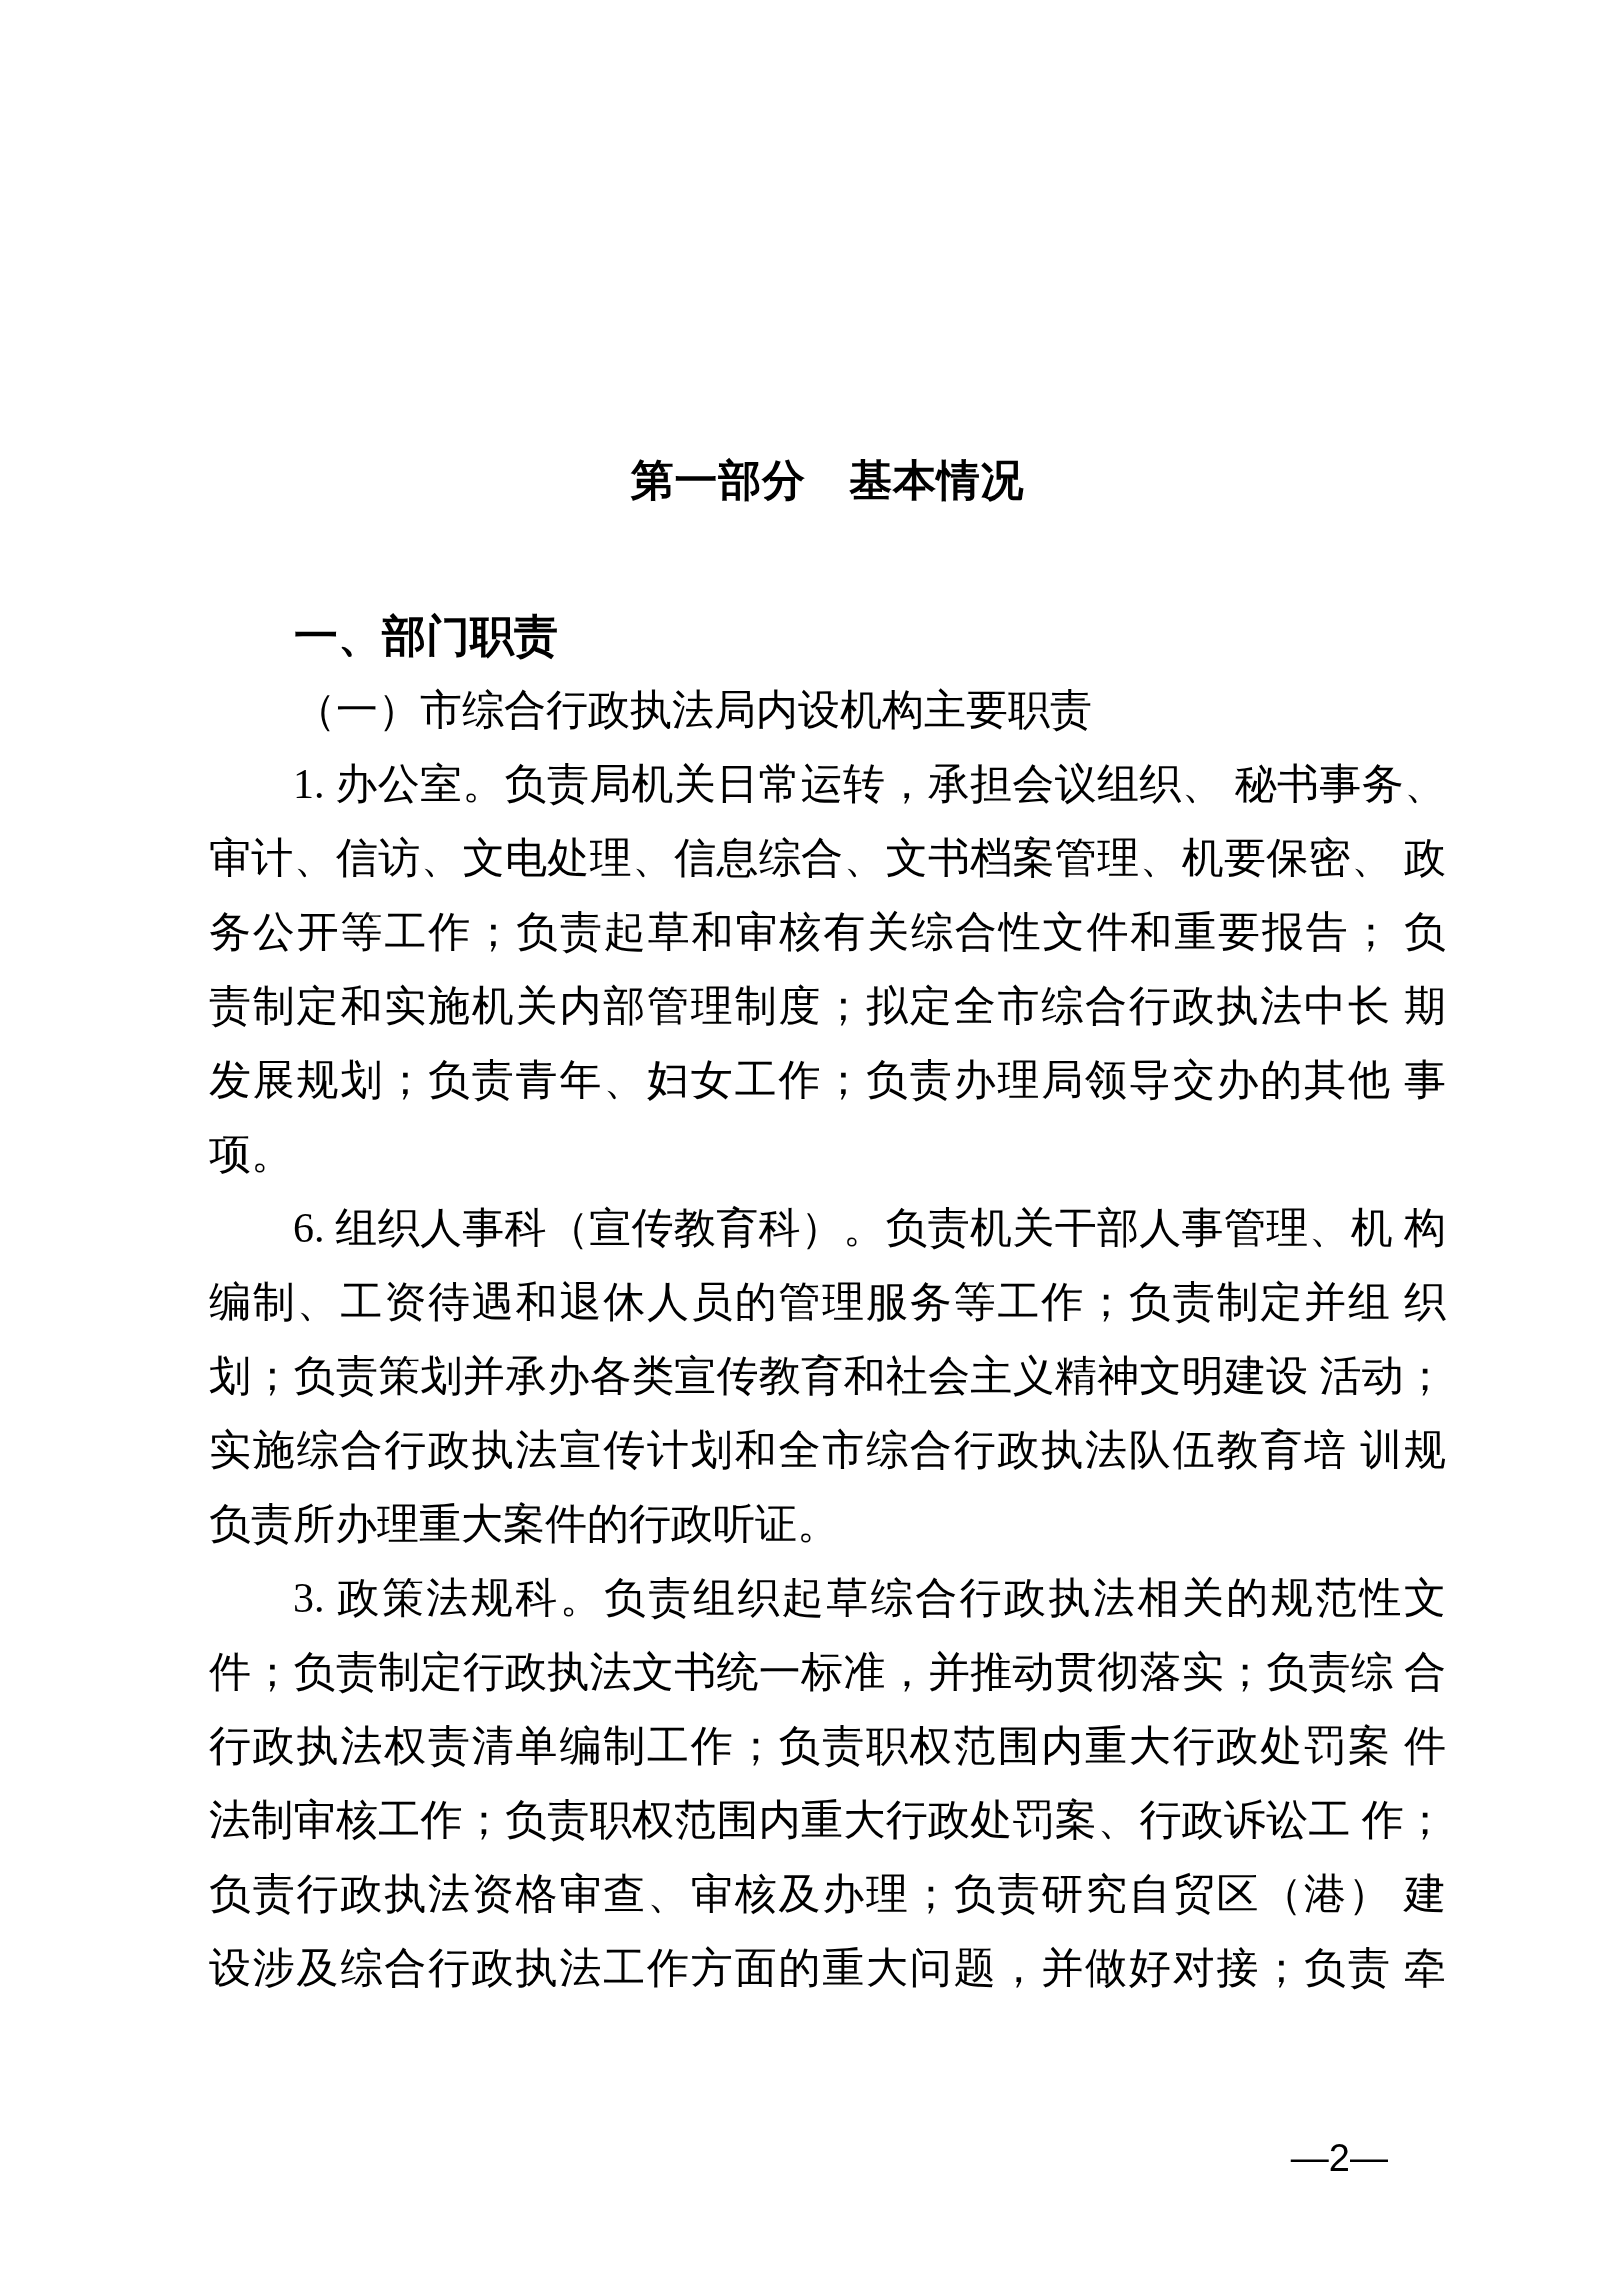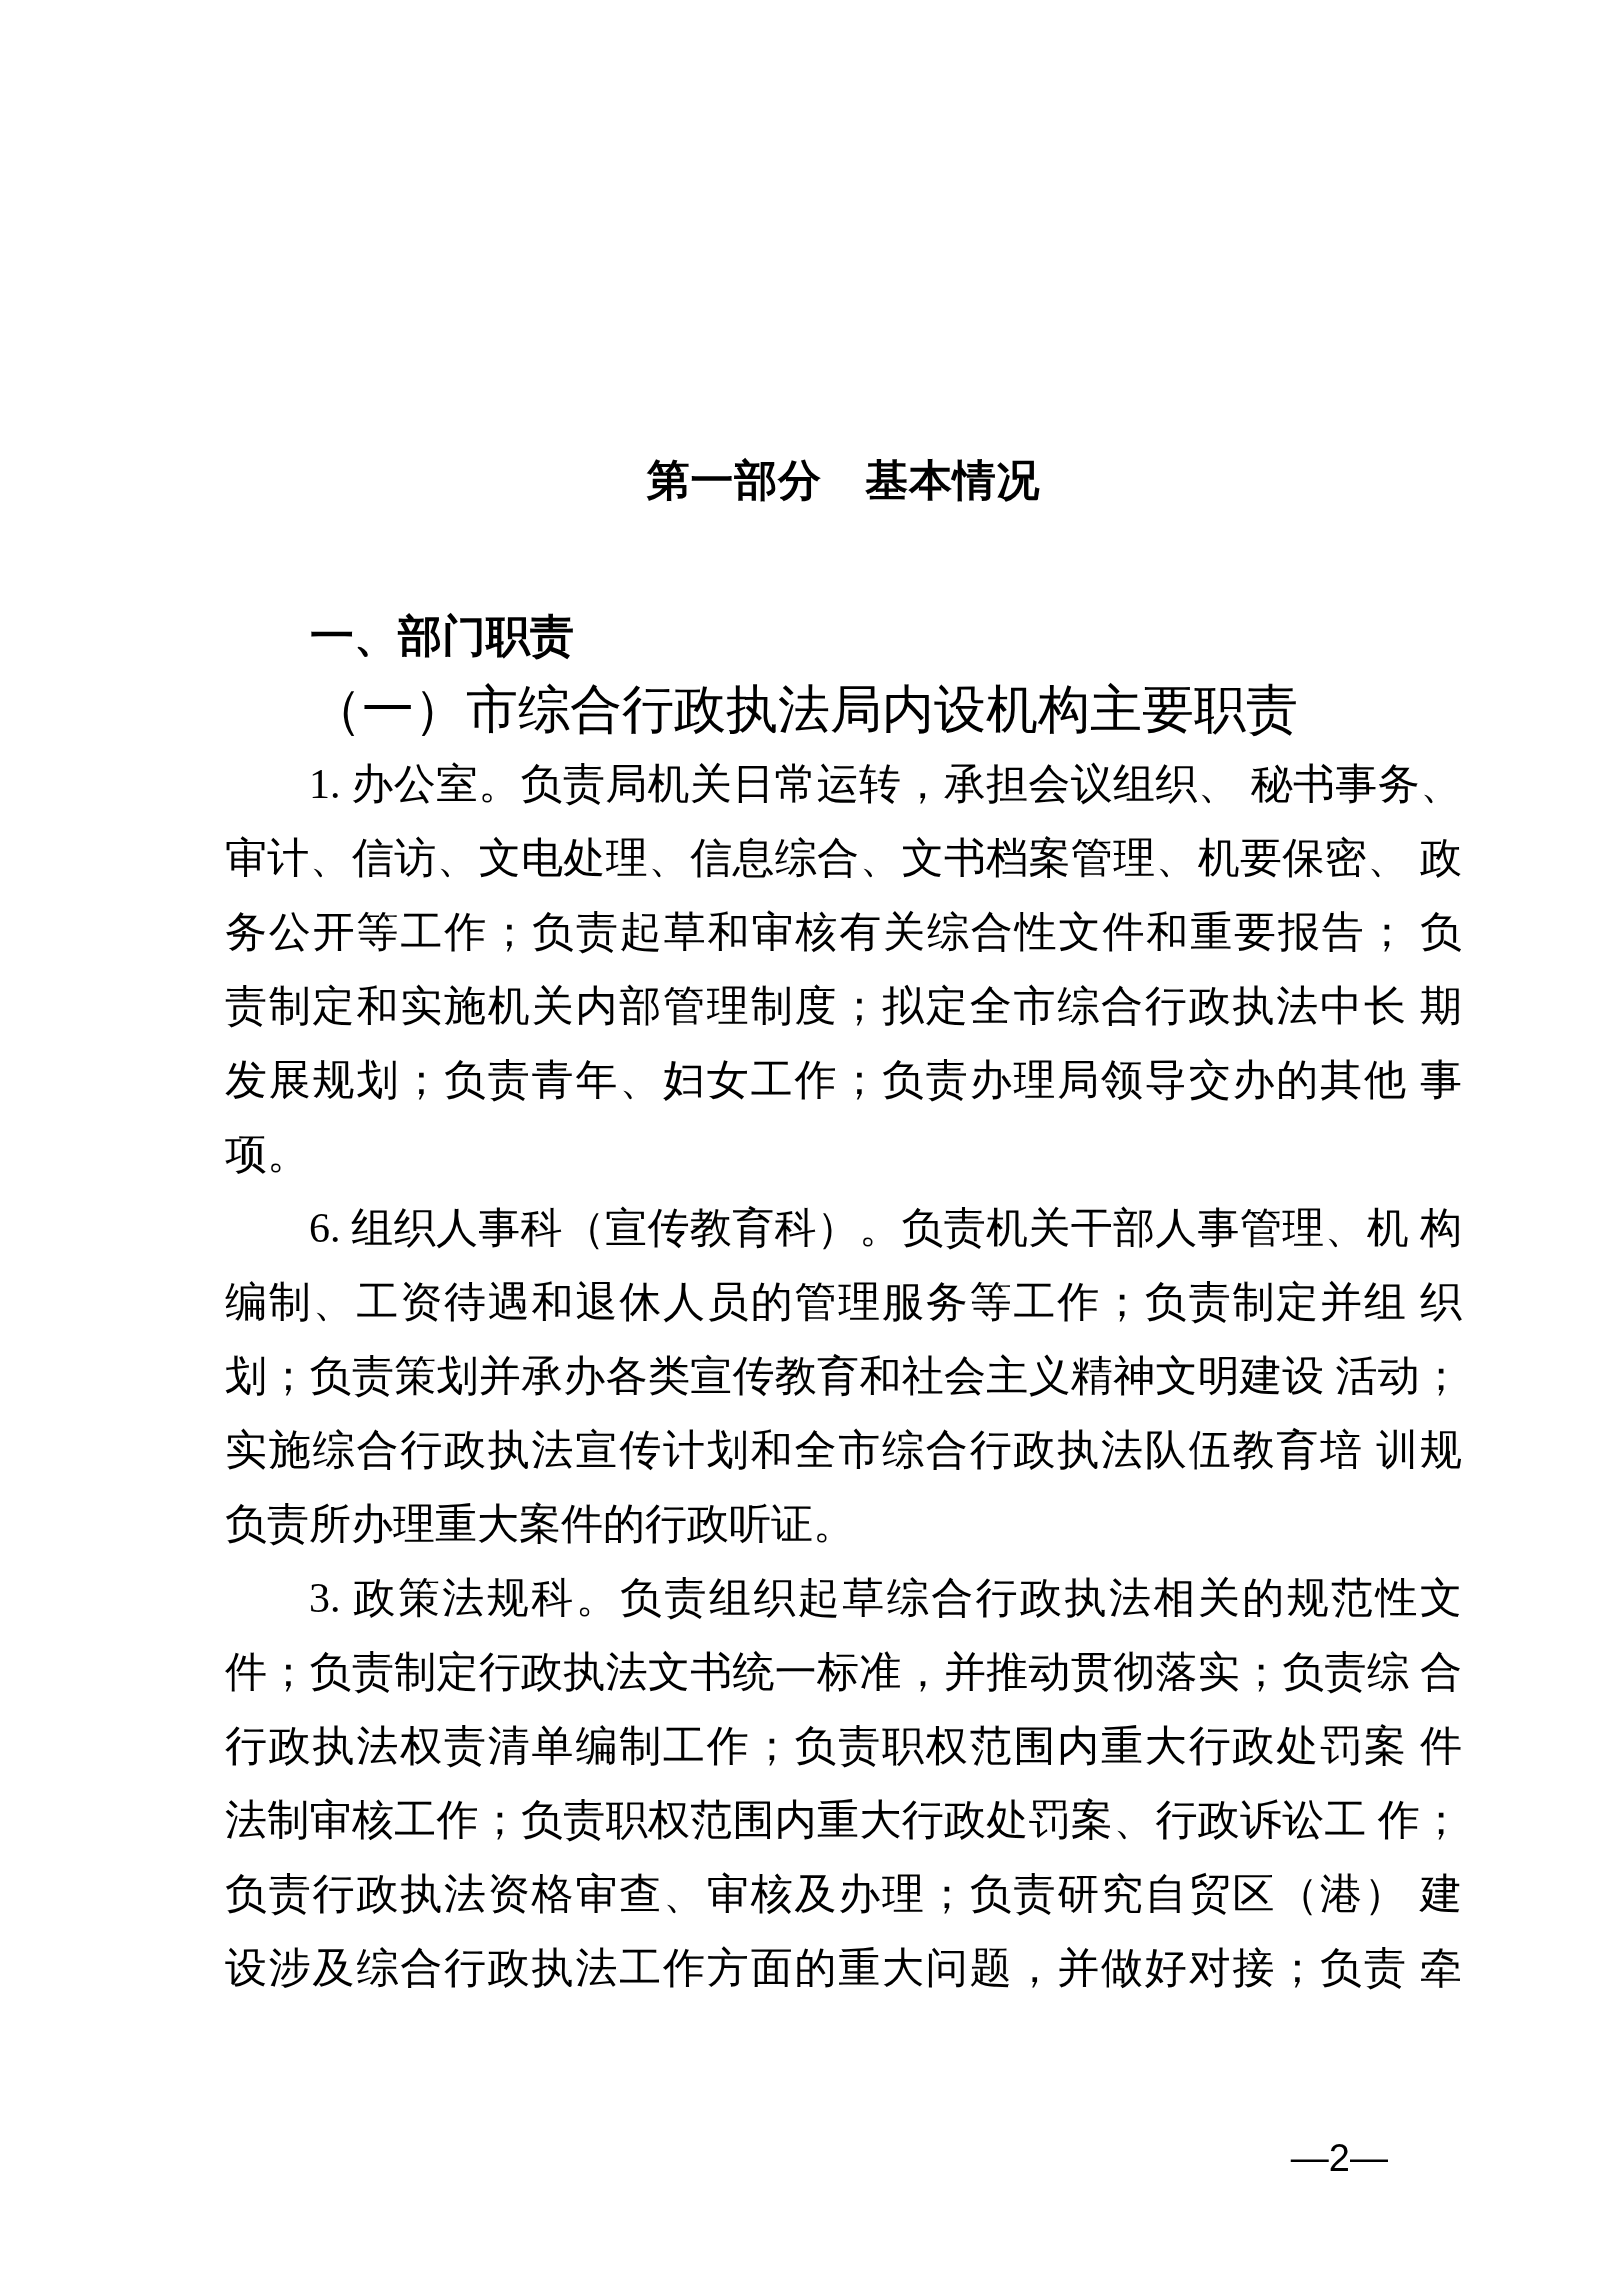--- a/index.html
+++ b/index.html
@@ -10,41 +10,40 @@
     background: #ffffff;
     color: #000000;
     font-family: "Liberation Serif", "DejaVu Serif", serif;
     overflow: hidden;
   }
   .content {
     position: absolute;
     left: 209px;
     top: 0;
     width: 1237px;
-    margin-left: 16px;
   }
   .doc-title {
     margin: 443px 0 0 0;
     font-family: "Liberation Sans", "DejaVu Sans", sans-serif;
     font-weight: 700;
     font-size: 43px;
     line-height: 74px;
     text-align: center;
     letter-spacing: 0.7px;
   }
   .heading {
     margin: 82px 0 0 0;
     font-family: "Liberation Sans", "DejaVu Sans", sans-serif;
     font-weight: 700;
     font-size: 44px;
     line-height: 74px;
     text-indent: 85px;
   }
   .subheading {
-    font-size: 52px;
+    font-size: 42px;
     line-height: 74px;
     text-indent: 85px;
     font-weight: 400;
   }
   .body-text { width: 1237px; }
   .ln {
     font-size: 42px;
     line-height: 74px;
   }
   .ln.fill {

